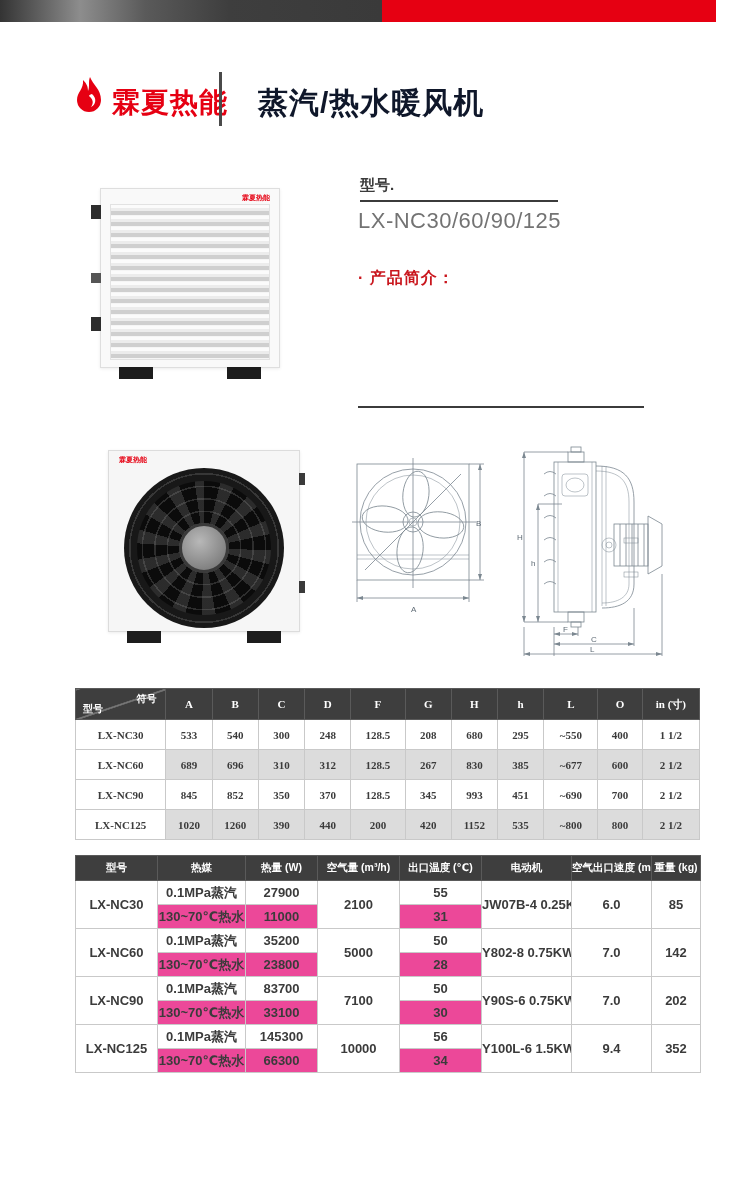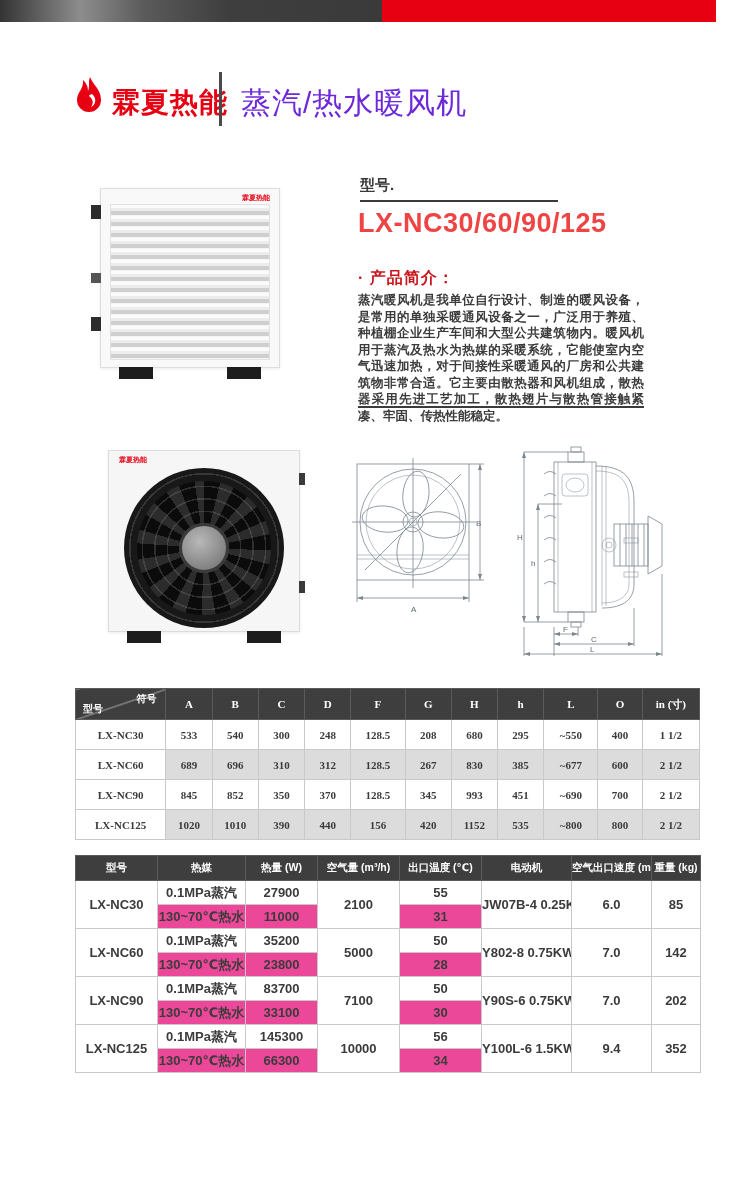--- a/index.html
+++ b/index.html
@@ -8,38 +8,38 @@
 
   
   .banner-left{position:absolute;left:0;top:0;width:382px;height:22px;
     background:linear-gradient(90deg,#343434 0%,#6f6f6f 14%,#8d8d8d 21%,#5a5a5a 38%,#3e3e3e 60%,#3a3a3a 100%);}
   .banner-right{position:absolute;left:382px;top:0;width:368px;height:22px;background:#e60012;}
 
   
   .flame{position:absolute;left:74px;top:76px;width:30px;height:44px;}
   .brand-name{position:absolute;left:112px;top:84px;font-size:28px;font-weight:bold;color:#e60012;letter-spacing:1px;}
   .hdr-divider{position:absolute;left:219px;top:72px;width:3px;height:54px;background:#4a4a4a;}
-  .page-title{position:absolute;left:241px;top:83px;font-size:30px;font-weight:normal;color:#6d28d9;letter-spacing:1px;}
+  .page-title{position:absolute;left:258px;top:83px;font-size:30px;font-weight:bold;color:#0f172a;letter-spacing:1px;}
 
   
   .photo1{position:absolute;left:100px;top:188px;width:178px;height:178px;background:#f9f9f9;
           border:1px solid #dedede;box-shadow:0 1px 3px rgba(0,0,0,.08);}
   .photo1 .louvers{position:absolute;left:9px;right:9px;top:15px;bottom:7px;border:1px solid #e2e2e2;
           background:repeating-linear-gradient(180deg,#fbfbfb 0 3px,#ececec 3px 6px,#cfcfcf 6px 10px,#f5f5f5 10px 11px);}
   .badge{position:absolute;top:4px;font-size:7px;font-weight:bold;color:#e60012;z-index:3;}
   .photo1 .badge{right:9px;}
   .pipe{position:absolute;left:-10px;width:10px;height:14px;background:#2d2d2d;}
   .pipe.p1{top:16px;} .pipe.p2{top:84px;height:10px;background:#555;} .pipe.p3{top:128px;}
   .foot{position:absolute;bottom:-12px;width:34px;height:12px;background:#1d1d1d;}
   .foot.fl{left:18px;} .foot.fr{right:18px;}
 
   
   .model-label{position:absolute;left:360px;top:176px;font-size:15px;font-weight:bold;color:#3b3b3b;}
   .model-underline{position:absolute;left:360px;top:200px;width:198px;height:2px;background:#3b3b3b;}
-  .model-value{position:absolute;left:358px;top:208px;font-size:27px;font-weight:bold;color:#ef4444;letter-spacing:.5px;}
+  .model-value{position:absolute;left:358px;top:208px;font-size:22px;font-weight:normal;color:#737373;letter-spacing:.5px;}
   .intro-heading{position:absolute;left:358px;top:268px;font-size:16px;font-weight:bold;color:#c9161d;letter-spacing:1px;}
   .intro-text{position:absolute;left:358px;top:292px;width:286px;font-size:12.5px;line-height:16.5px;
               font-weight:600;color:#3b3b3b;text-align:justify;}
   .intro-divider{position:absolute;left:358px;top:406px;width:286px;height:2px;background:#3b3b3b;}
 
   
   .photo2{position:absolute;left:108px;top:450px;width:190px;height:180px;background:#f6f6f6;
           border:1px solid #dcdcdc;box-shadow:0 1px 3px rgba(0,0,0,.08);}
   .photo2 .badge{left:10px;}
   .tab{position:absolute;right:-6px;width:6px;height:12px;background:#3a3a3a;}
@@ -102,21 +102,20 @@
     <div class="pipe p2"></div>
     <div class="pipe p3"></div>
     <div class="foot fl"></div>
     <div class="foot fr"></div>
   </div>
 
   <div class="model-label">型号.</div>
   <div class="model-underline"></div>
   <div class="model-value">LX-NC30/60/90/125</div>
   <div class="intro-heading">· 产品简介：</div>
-  <div class="intro-text">蒸汽暖风机是我单位自行设计、制造的暖风设备，是常用的单独采暖通风设备之一，广泛用于养殖、种植棚企业生产车间和大型公共建筑物内。暖风机用于蒸汽及热水为热媒的采暖系统，它能使室内空气迅速加热，对于间接性采暖通风的厂房和公共建筑物非常合适。它主要由散热器和风机组成，散热器采用先进工艺加工，散热翅片与散热管接触紧凑、牢固、传热性能稳定。</div>
   <div class="intro-divider"></div>
 
   <div class="photo2">
     <span class="badge">霖夏热能</span>
     <div class="fan">
       <div class="hub"></div>
     </div>
     <div class="tab t1"></div>
     <div class="tab t2"></div>
     <div class="foot fl"></div>
@@ -310,24 +309,24 @@
         <td>345</td>
         <td>993</td>
         <td>451</td>
         <td>~690</td>
         <td>700</td>
         <td>2 1/2</td>
       </tr>
       <tr class="alt">
         <th>LX-NC125</th>
         <td>1020</td>
-        <td>1010</td>
+        <td>1260</td>
         <td>390</td>
         <td>440</td>
-        <td>156</td>
+        <td>200</td>
         <td>420</td>
         <td>1152</td>
         <td>535</td>
         <td>~800</td>
         <td>800</td>
         <td>2 1/2</td>
       </tr>
     </tbody>
   </table>
 

